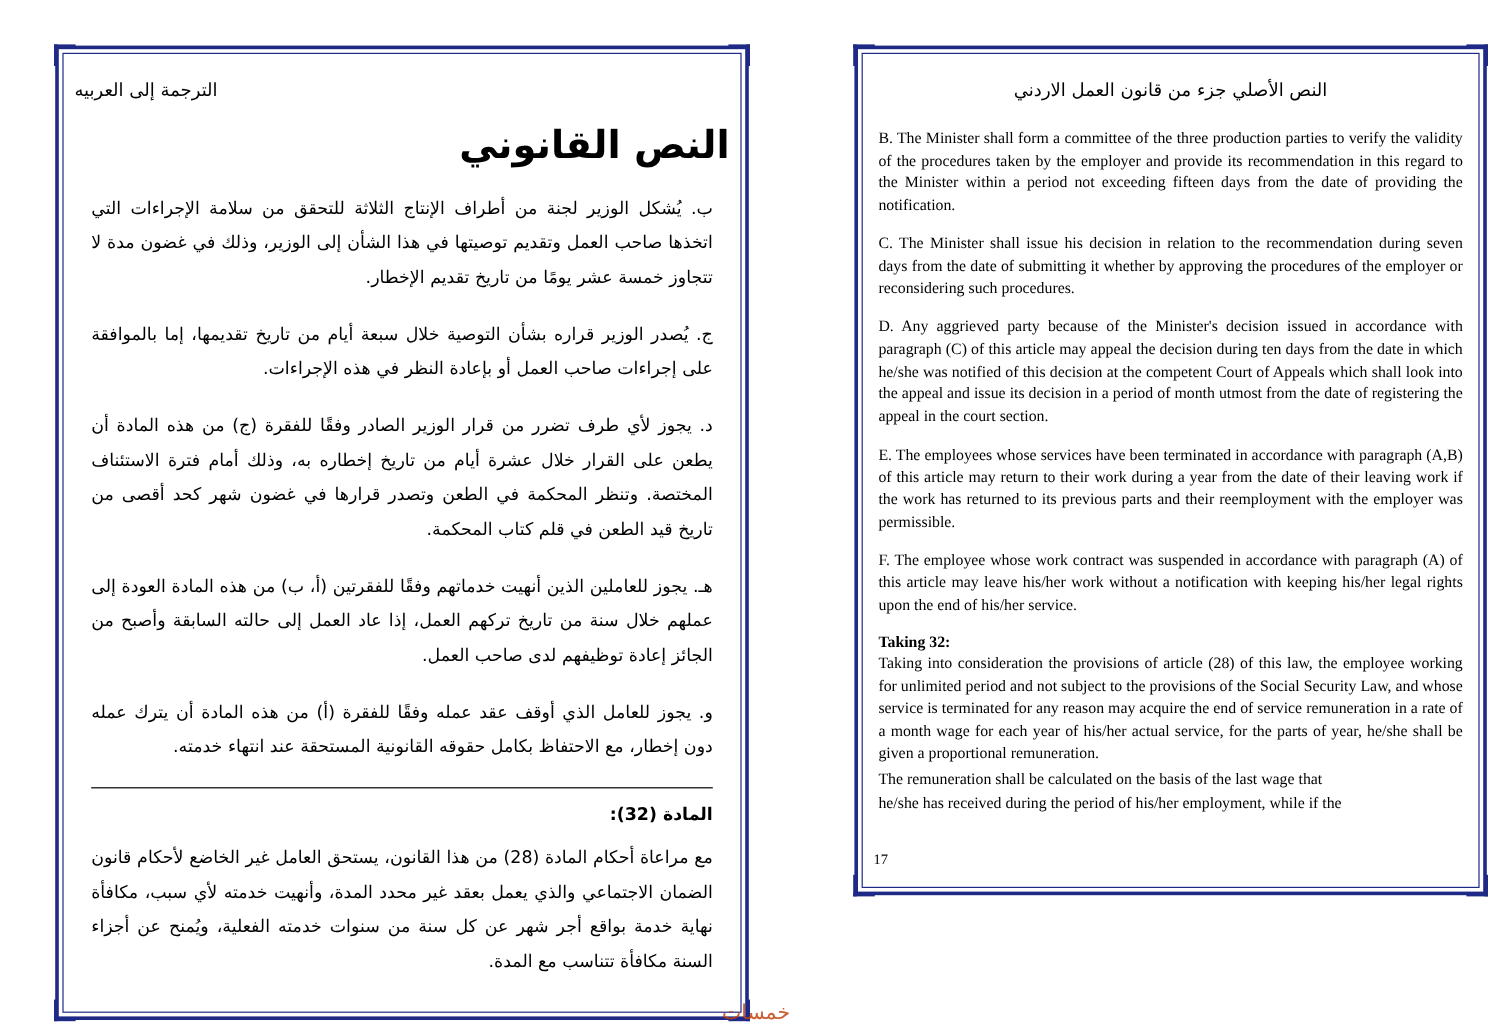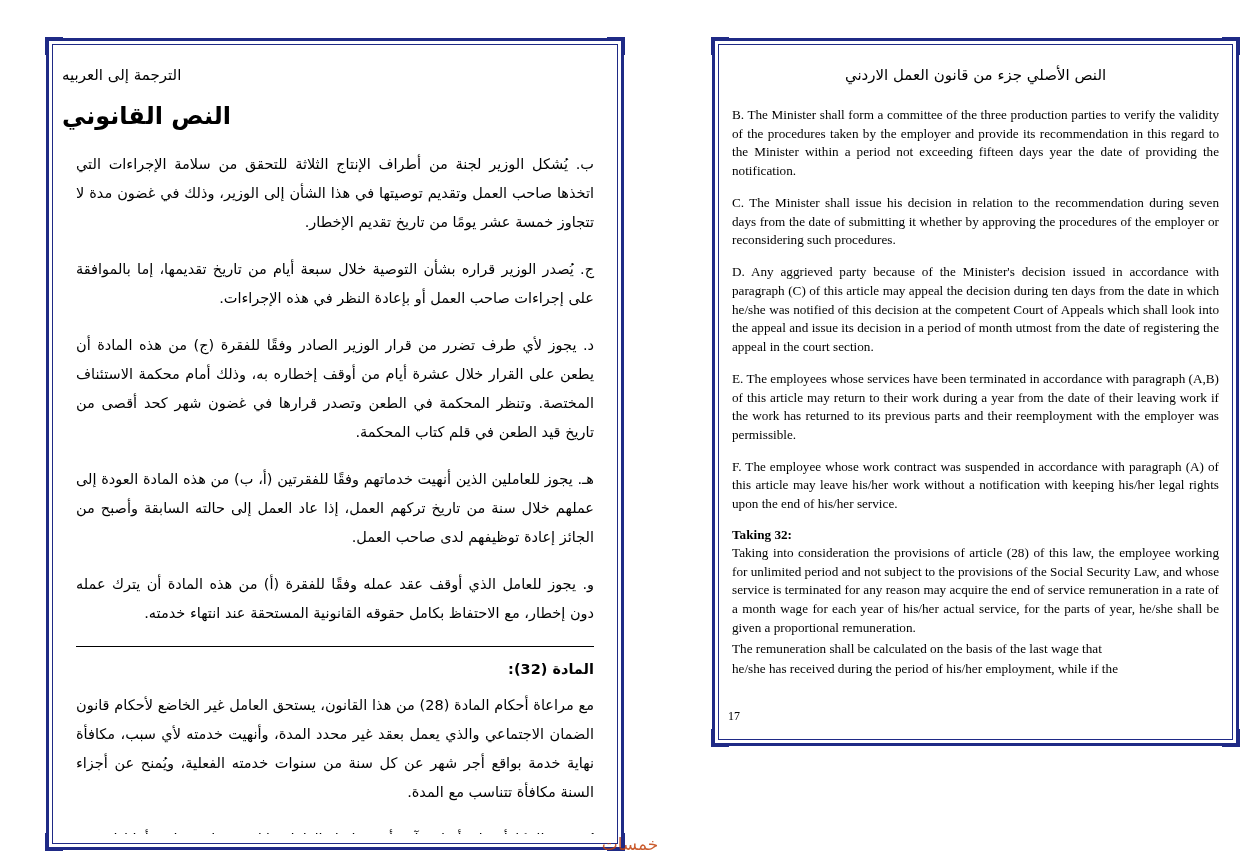--- a/index.html
+++ b/index.html
@@ -79,22 +79,22 @@
   }
   .ar-header {
     text-align: left;
     font-size: 15px;
     letter-spacing: 0.5px;
     margin: 12px 0 6px 0;
     direction: rtl;
     font-family: "DejaVu Sans", sans-serif;
   }
   .ar-title {
-    text-align: left;
-    font-size: 24px;
+    text-align: right;
+    font-size: 32px;
     font-weight: bold;
     margin: 18px 0 20px 0;
     direction: rtl;
     font-family: "DejaVu Sans", sans-serif;
   }
   .ar-par {
     font-size: 14.5px;
     line-height: 2.0;
     margin: 0 0 18px 0;
     padding: 0 14px;
@@ -178,21 +178,21 @@
     <div class="corner tr"></div>
     <div class="corner bl"></div>
     <div class="corner br"></div>
 
     <div class="page-body ar">
       <div class="ar-header">الترجمة إلى العربيه</div>
       <div class="ar-title">النص القانوني</div>
 
       <p class="ar-par">ب. يُشكل الوزير لجنة من أطراف الإنتاج الثلاثة للتحقق من سلامة الإجراءات التي اتخذها صاحب العمل وتقديم توصيتها في هذا الشأن إلى الوزير، وذلك في غضون مدة لا تتجاوز خمسة عشر يومًا من تاريخ تقديم الإخطار.</p>
       <p class="ar-par">ج. يُصدر الوزير قراره بشأن التوصية خلال سبعة أيام من تاريخ تقديمها، إما بالموافقة على إجراءات صاحب العمل أو بإعادة النظر في هذه الإجراءات.</p>
-      <p class="ar-par">د. يجوز لأي طرف تضرر من قرار الوزير الصادر وفقًا للفقرة (ج) من هذه المادة أن يطعن على القرار خلال عشرة أيام من أوقف إخطاره به، وذلك أمام محكمة الاستئناف المختصة. وتنظر المحكمة في الطعن وتصدر قرارها في غضون شهر كحد أقصى من تاريخ قيد الطعن في قلم كتاب المحكمة.</p>
+      <p class="ar-par">د. يجوز لأي طرف تضرر من قرار الوزير الصادر وفقًا للفقرة (ج) من هذه المادة أن يطعن على القرار خلال عشرة أيام من تاريخ إخطاره به، وذلك أمام فترة الاستئناف المختصة. وتنظر المحكمة في الطعن وتصدر قرارها في غضون شهر كحد أقصى من تاريخ قيد الطعن في قلم كتاب المحكمة.</p>
       <p class="ar-par">هـ. يجوز للعاملين الذين أنهيت خدماتهم وفقًا للفقرتين (أ، ب) من هذه المادة العودة إلى عملهم خلال سنة من تاريخ تركهم العمل، إذا عاد العمل إلى حالته السابقة وأصبح من الجائز إعادة توظيفهم لدى صاحب العمل.</p>
       <p class="ar-par">و. يجوز للعامل الذي أوقف عقد عمله وفقًا للفقرة (أ) من هذه المادة أن يترك عمله دون إخطار، مع الاحتفاظ بكامل حقوقه القانونية المستحقة عند انتهاء خدمته.</p>
 
       <hr class="rule">
 
       <div class="ar-sub">المادة (32):</div>
 
       <p class="ar-par">مع مراعاة أحكام المادة (28) من هذا القانون، يستحق العامل غير الخاضع لأحكام قانون الضمان الاجتماعي والذي يعمل بعقد غير محدد المدة، وأنهيت خدمته لأي سبب، مكافأة نهاية خدمة بواقع أجر شهر عن كل سنة من سنوات خدمته الفعلية، ويُمنح عن أجزاء السنة مكافأة تتناسب مع المدة.</p>
       <p class="ar-par">تُحتسب المكافأة على أساس آخر أجر تقاضاه العامل خلال فترة استخدامه، أما إذا ...</p>
 
@@ -203,21 +203,21 @@
     <div class="frame-outer"></div>
     <div class="frame-inner"></div>
     <div class="corner tl"></div>
     <div class="corner tr"></div>
     <div class="corner bl"></div>
     <div class="corner br"></div>
 
     <div class="page-body en">
       <div class="en-header">النص الأصلي جزء من قانون العمل الاردني</div>
 
-      <p class="en-par">B. The Minister shall form a committee of the three production parties to verify the validity of the procedures taken by the employer and provide its recommendation in this regard to the Minister within a period not exceeding fifteen days year the date of providing the notification.</p>
+      <p class="en-par">B. The Minister shall form a committee of the three production parties to verify the validity of the procedures taken by the employer and provide its recommendation in this regard to the Minister within a period not exceeding fifteen days from the date of providing the notification.</p>
       <p class="en-par">C. The Minister shall issue his decision in relation to the recommendation during seven days from the date of submitting it whether by approving the procedures of the employer or reconsidering such procedures.</p>
       <p class="en-par">D. Any aggrieved party because of the Minister's decision issued in accordance with paragraph (C) of this article may appeal the decision during ten days from the date in which he/she was notified of this decision at the competent Court of Appeals which shall look into the appeal and issue its decision in a period of month utmost from the date of registering the appeal in the court section.</p>
       <p class="en-par">E. The employees whose services have been terminated in accordance with paragraph (A,B) of this article may return to their work during a year from the date of their leaving work if the work has returned to its previous parts and their reemployment with the employer was permissible.</p>
       <p class="en-par">F. The employee whose work contract was suspended in accordance with paragraph (A) of this article may leave his/her work without a notification with keeping his/her legal rights upon the end of his/her service.</p>
 
       <div class="en-art-title">Taking 32:</div>
       <p class="en-par tight">Taking into consideration the provisions of article (28) of this law, the employee working for unlimited period and not subject to the provisions of the Social Security Law, and whose service is terminated for any reason may acquire the end of service remuneration in a rate of a month wage for each year of his/her actual service, for the parts of year, he/she shall be given a proportional remuneration.</p>
       <p class="en-par tight">The remuneration shall be calculated on the basis of the last wage that</p>
       <p class="en-par tight">he/she has received during the period of his/her employment, while if the</p>
 

